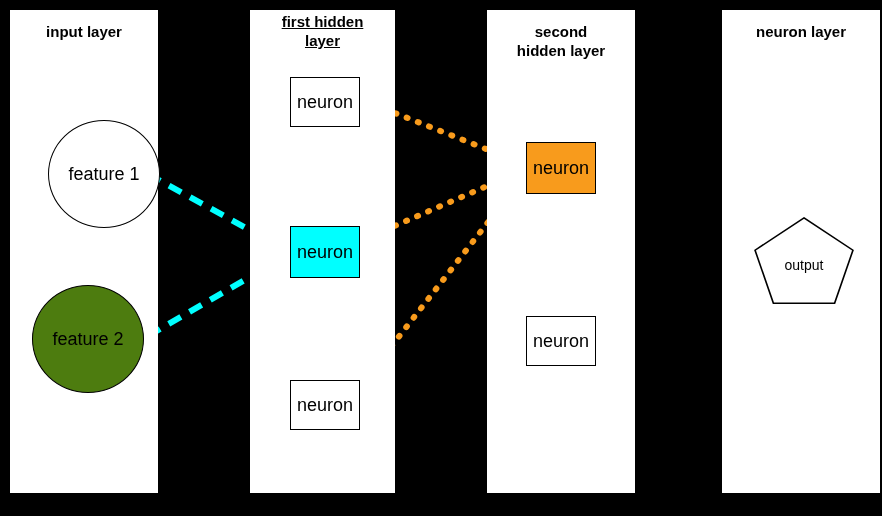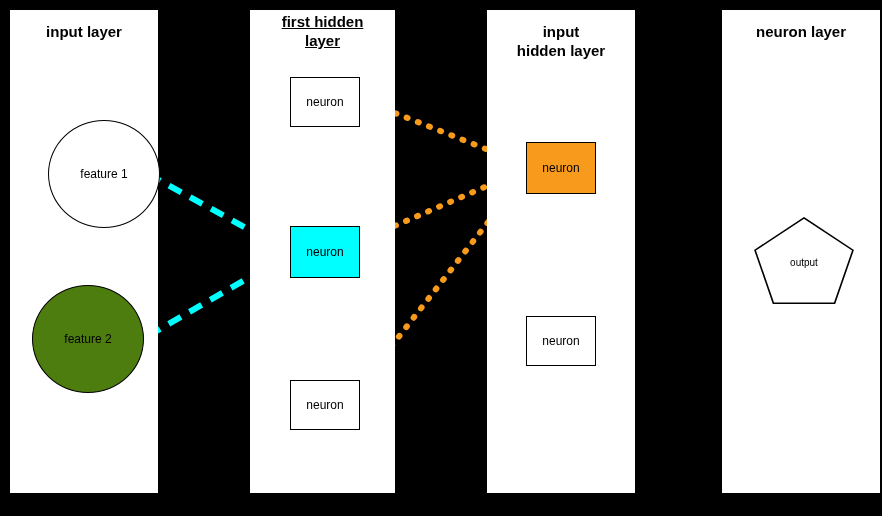--- a/index.html
+++ b/index.html
@@ -43,35 +43,35 @@
   }
   .node {
     position: absolute;
     box-sizing: border-box;
     border: 1.4px solid #000000;
     background: #ffffff;
     display: flex;
     align-items: center;
     justify-content: center;
     font-family: "Liberation Sans", sans-serif;
-    font-size: 12px;
+    font-size: 18px;
     color: #000000;
   }
   .node-circle { border-radius: 50%; }
   .node-pentagon {
     border: none;
     background: transparent;
     position: absolute;
   }
   .pentagon-label {
     position: absolute;
     left: 0; right: 0;
     text-align: center;
     font-family: "Liberation Sans", sans-serif;
-    font-size: 10px;
+    font-size: 14px;
     color: #000000;
   }
 </style>
 </head>
 <body>
 
 <div id="canvas">
 
   <svg class="edges" viewBox="0 0 882 516">
     <defs>
@@ -107,21 +107,21 @@
       </g>
   </svg>
 
   <div id="panels">
       <div class="panel" style="left: 10px; top: 10px; width: 148px; height: 483px; background: rgb(255, 255, 255);"></div>
       <div class="panel-title" style="left: 10px; width: 148px; top: 22px;">input layer</div>
       <div class="panel" style="left: 250px; top: 10px; width: 145px; height: 483px; background: rgb(255, 255, 255);"></div>
       <div class="panel-title" style="left: 250px; width: 145px; top: 12px; text-decoration: underline;">first hidden
 layer</div>
       <div class="panel" style="left: 487px; top: 10px; width: 148px; height: 483px; background: rgb(255, 255, 255);"></div>
-      <div class="panel-title" style="left: 487px; width: 148px; top: 22px;">input
+      <div class="panel-title" style="left: 487px; width: 148px; top: 22px;">second
 hidden layer</div>
       <div class="panel" style="left: 722px; top: 10px; width: 158px; height: 483px; background: rgb(255, 255, 255);"></div>
       <div class="panel-title" style="left: 722px; width: 158px; top: 22px;">neuron layer</div>
     </div>
   <div id="nodes">
       <div class="node node-circle" style="left: 48px; top: 120px; width: 112px; height: 108px; background: rgb(255, 255, 255);">
         <span>feature 1</span>
       </div>
       <div class="node node-circle" style="left: 32px; top: 285px; width: 112px; height: 108px; background: #4d7c0f;">
         <span>feature 2</span>

